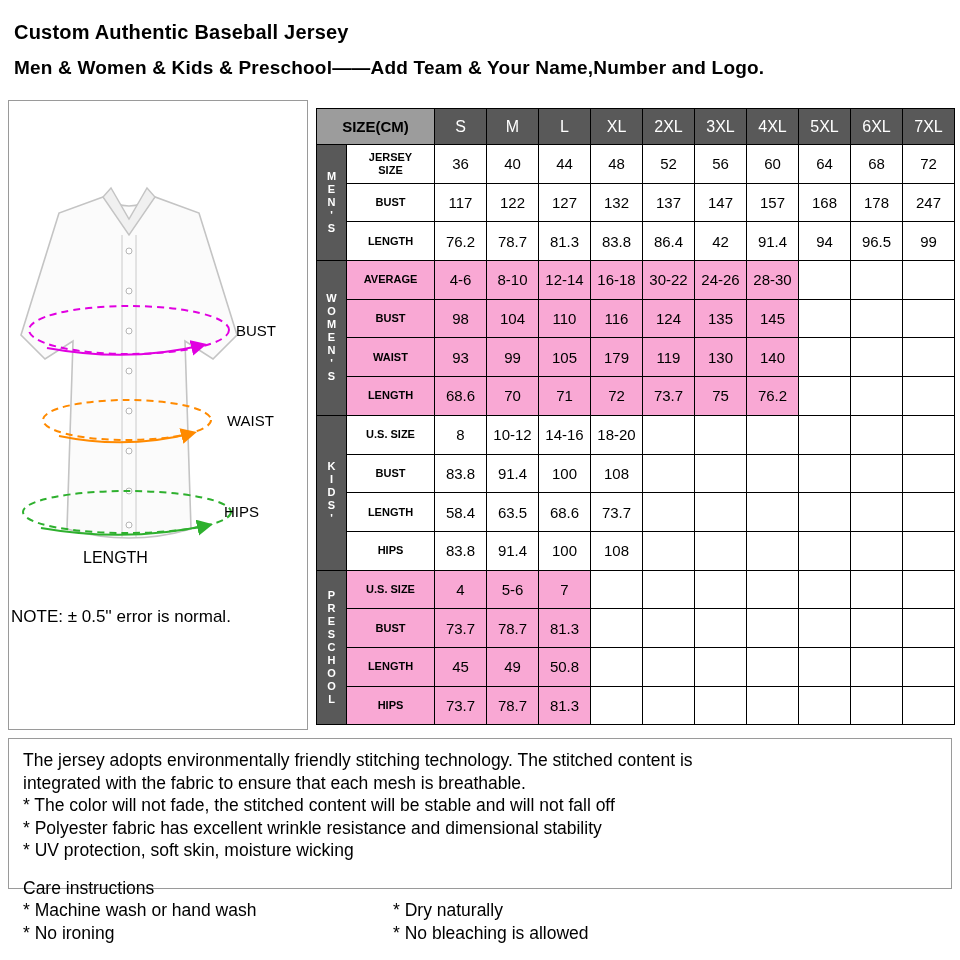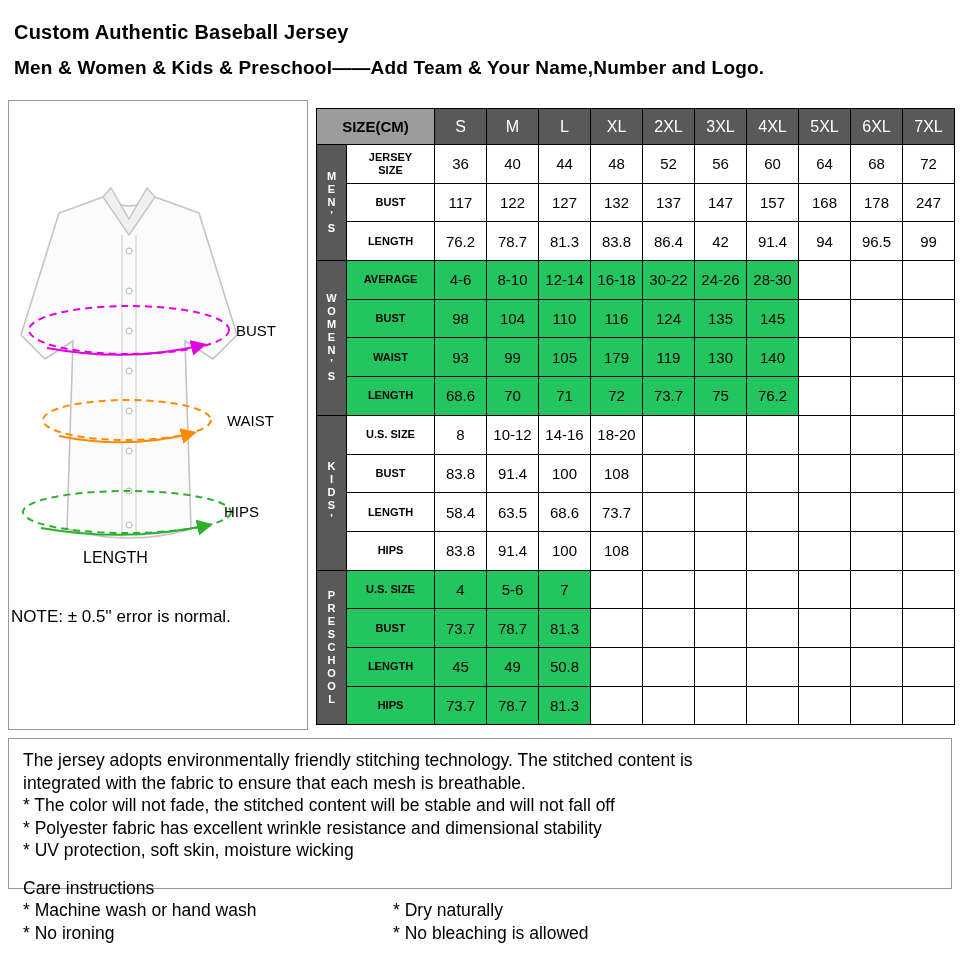--- a/index.html
+++ b/index.html
@@ -31,21 +31,21 @@
     border: 1px solid #000; text-align: center; vertical-align: middle;
     overflow: hidden; padding: 0;
   }
   #size-table .header-row { height: 36px; }
   #size-table .datarow { height: 38.7px; }
   th.size-cm { background: #9c9c9c; color: #000; font-size: 15px; font-weight: bold; }
   th.size-col { background: #595959; color: #fff; font-size: 16px; font-weight: normal; }
   th.band { background: #595959; color: #fff; font-size: 11px; font-weight: bold; line-height: 13px; }
   td.rlabel { font-size: 11px; font-weight: bold; white-space: pre-line; line-height: 13px; }
   td.val { font-size: 15px; }
-  .shaded { background: #22c55e; }
+  .shaded { background: #f9a8d4; }
 
   
   .desc-box {
     position: absolute; left: 8px; top: 738px; width: 944px; height: 151px;
     border: 1px solid #9a9a9a; padding: 10px 14px;
     font-size: 17.5px; line-height: 22.5px;
   }
   .desc-box .para { max-width: 706px; }
   .desc-box .care-title { margin-top: 15px; }
   .care-row { display: grid; grid-template-columns: 330px 1fr; width: 720px; gap: 40px; }

